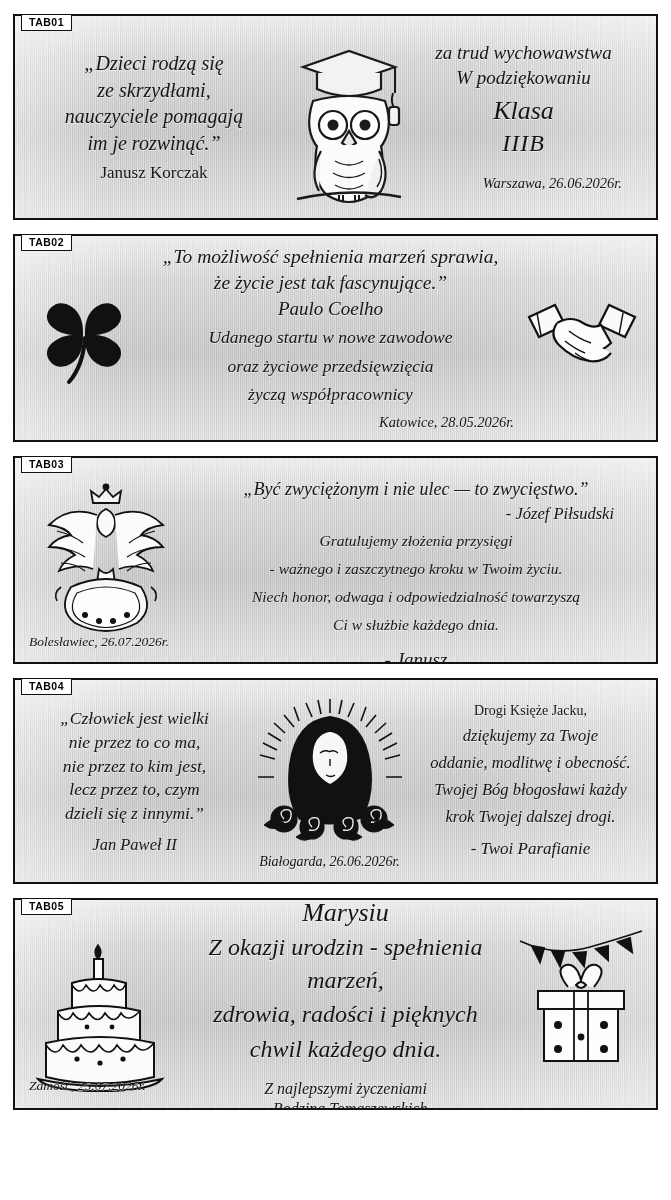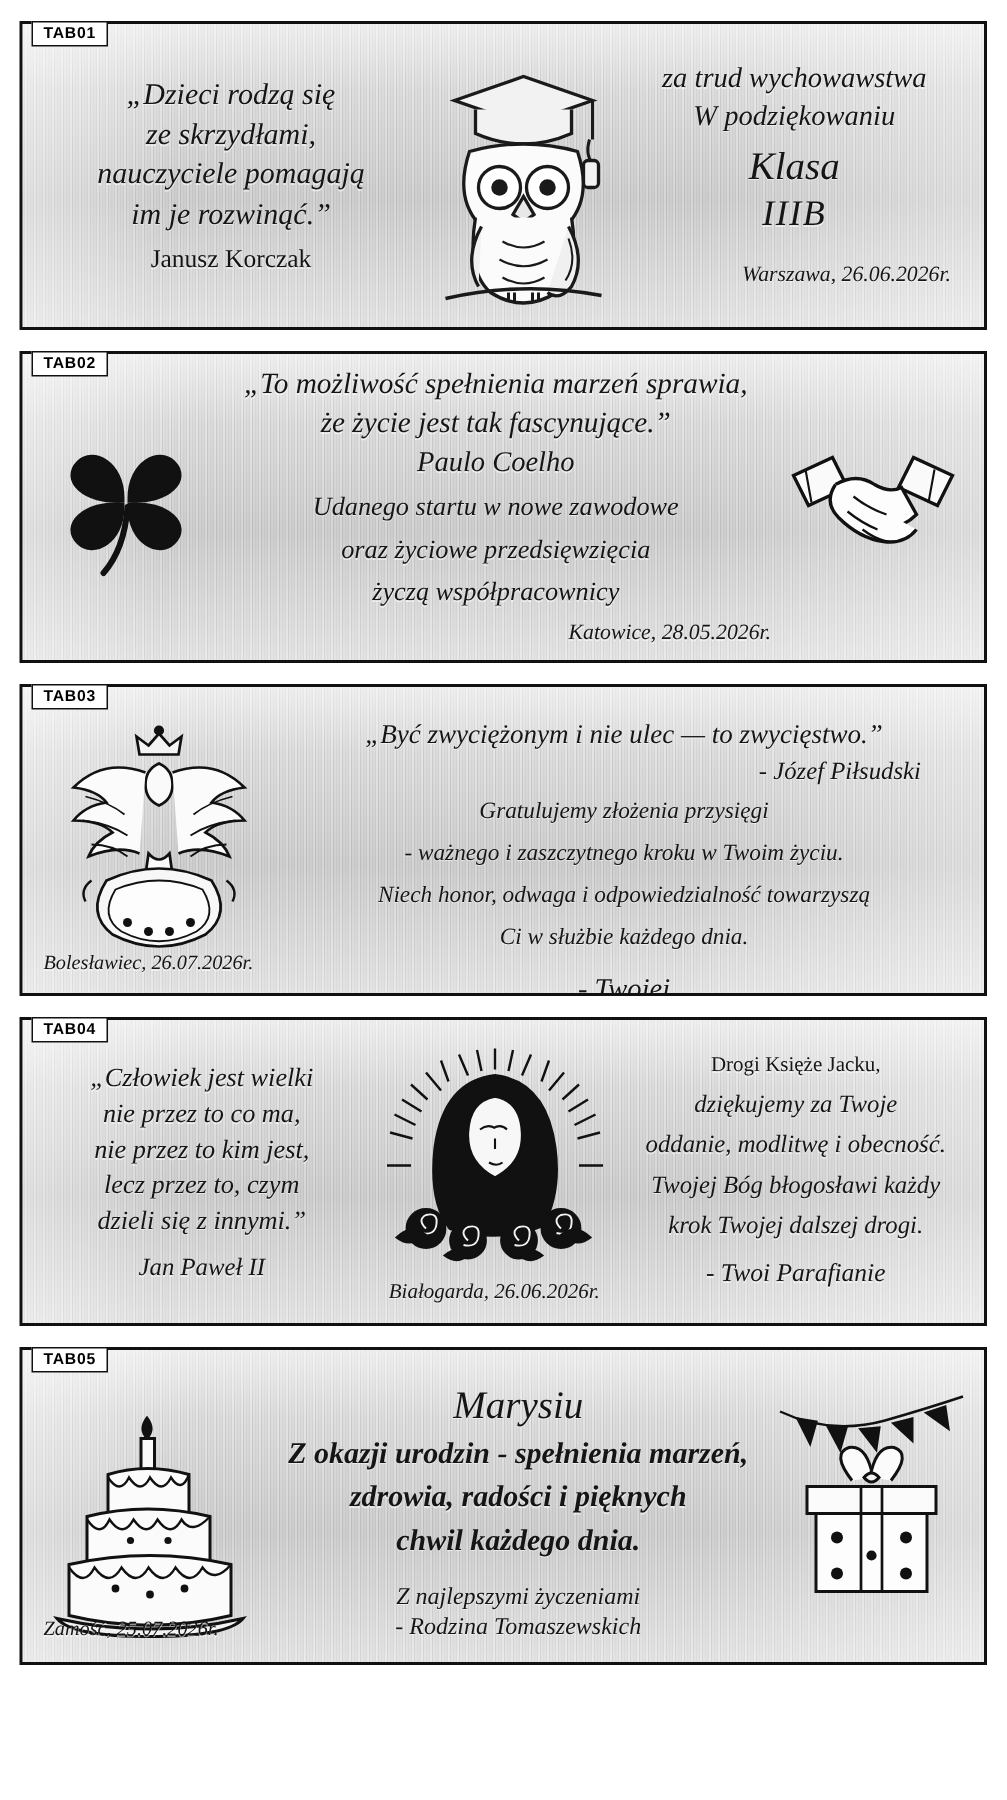--- a/index.html
+++ b/index.html
@@ -80,21 +80,21 @@
     box-sizing: border-box;
   }
 
   .col { display: flex; flex-direction: column; }
 
   .q { font-style: italic; }
   .txt { line-height: 1.28; color: #151515; text-shadow: 0 1px 0 rgba(255,255,255,0.55); }
 
   
   #p1 .plaque { height: 206px; }
-  #p1 .plaque-inner { padding: 10px 16px 10px 14px; }
+  #p1 .plaque-inner { padding: 10px 28px 10px 14px; }
   #p1 .left { width: 250px; text-align: center; }
   #p1 .left .quote { font-size: 20px; font-style: italic; line-height: 1.32; }
   #p1 .left .author { font-size: 17px; margin-top: 6px; }
   #p1 .mid { width: 140px; display: flex; align-items: center; justify-content: center; }
   #p1 .right { flex: 1; text-align: center; }
   #p1 .right .l1 { font-size: 19px; font-style: italic; line-height: 1.3; }
   #p1 .right .cls { font-size: 26px; font-style: italic; margin-top: 4px; }
   #p1 .right .cnum { font-size: 24px; font-style: italic; letter-spacing: 1px; }
   #p1 .right .place { font-size: 14.5px; font-style: italic; margin-top: 16px; text-align: right; padding-right: 6px; }
 
@@ -133,21 +133,21 @@
   #p4 .right .body { font-size: 16.5px; font-style: italic; line-height: 1.4; margin-top: 4px; }
   #p4 .right .sign { font-size: 17px; font-style: italic; margin-top: 10px; }
 
   
   #p5 .plaque { height: 212px; }
   #p5 .plaque-inner { padding: 6px 10px; }
   #p5 .lic { width: 150px; position: relative; display:flex; align-items:flex-end; justify-content:center; height: 100%; }
   #p5 .lic .place { position: absolute; bottom: 8px; left: 4px; font-size: 13.5px; font-style: italic; }
   #p5 .ctr { flex: 1; text-align: center; padding-top: 8px; }
   #p5 .ctr .name { font-size: 26px; font-style: italic; }
-  #p5 .ctr .body { font-size: 20px; font-style: italic; line-height: 1.35; margin-top: 2px; font-weight: bold; }
+  #p5 .ctr .body { font-size: 24px; font-style: italic; line-height: 1.35; margin-top: 2px; }
   #p5 .ctr .wish { font-size: 16px; font-style: italic; margin-top: 14px; }
   #p5 .ctr .fam { font-size: 16px; font-style: italic; }
   #p5 .ric { width: 130px; display:flex; align-items:center; justify-content:center; }
 
   svg { display: block; }
 </style>
 </head>
 <body>
 
 <div class="page">
@@ -275,21 +275,21 @@
           </svg>
           <div class="place txt">Bolesławiec, 26.07.2026r.</div>
         </div>
         <div class="ctr col txt">
           <div class="q1 q">„Być zwyciężonym i nie ulec — to zwycięstwo.”</div>
           <div class="auth">- Józef Piłsudski</div>
           <div class="body">Gratulujemy złożenia przysięgi</div>
           <div class="body">- ważnego i zaszczytnego kroku w Twoim życiu.</div>
           <div class="body">Niech honor, odwaga i odpowiedzialność towarzyszą</div>
           <div class="body">Ci w służbie każdego dnia.</div>
-          <div class="sign">-  Twojej</div>
+          <div class="sign">-  Janusz</div>
         </div>
       </div>
     </div>
   </div>
 
   <div class="plaque-block" id="p4">
     <div class="tab-label">TAB04</div>
     <div class="plaque">
       <div class="plaque-inner">
         <div class="left col txt">

